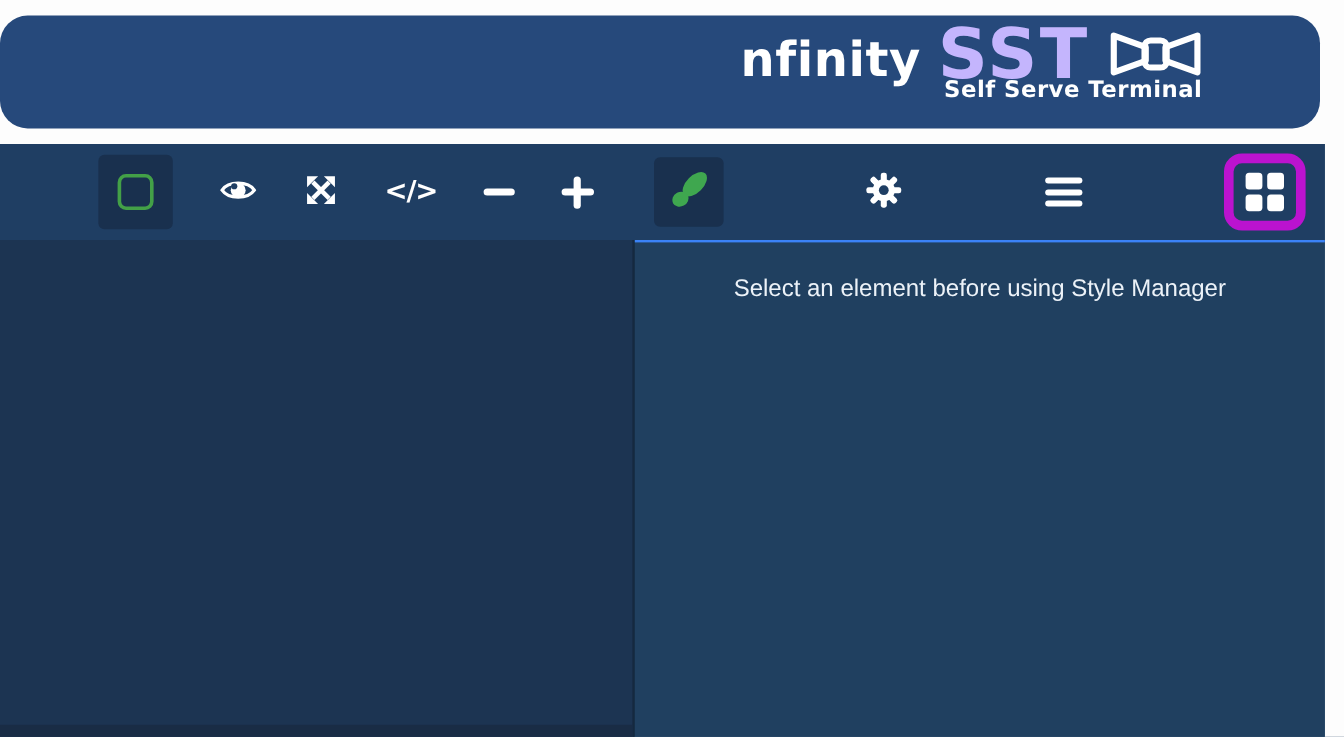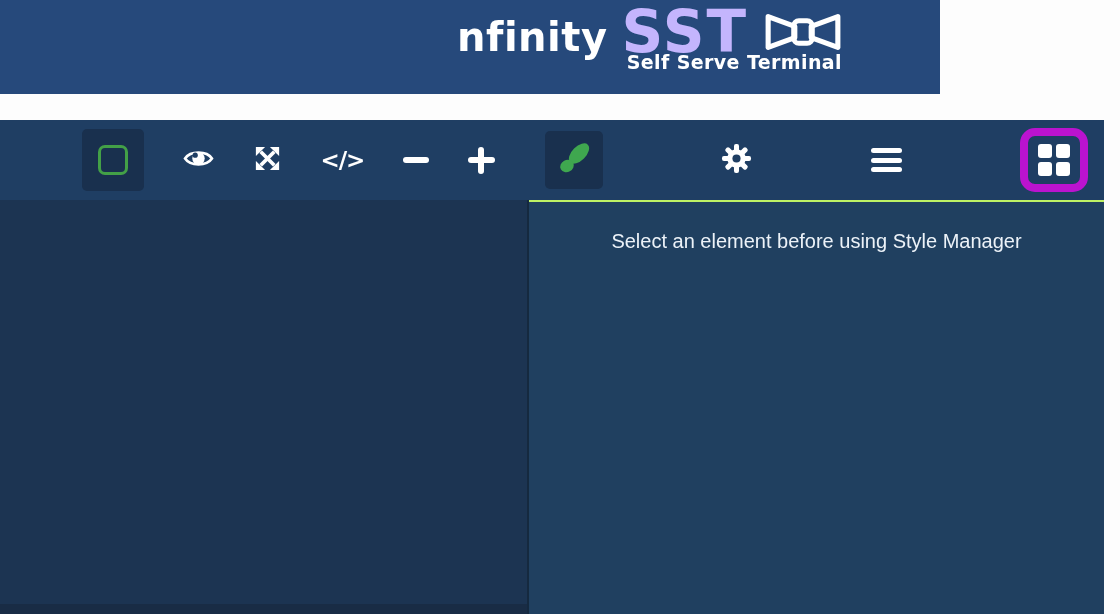--- a/index.html
+++ b/index.html
@@ -2,22 +2,23 @@
 <html><head>
 <meta charset="utf-8">
 <style>
   html,body{margin:0;padding:0}
   body{
     width:1120px;height:614px;overflow:hidden;position:relative;
     background:#fdfdfd;font-family:"Liberation Sans",sans-serif;
   }
   
   .app-header{
-    position:absolute;top:0;left:0;width:940px;height:94px;
+    position:absolute;top:13px;left:0;width:1100px;height:94px;
     background:#26497B;
+    border-radius:23px;
   }
   .logo{position:absolute;top:3px;right:96px;display:flex;flex-direction:column;align-items:flex-end}
   .logo-row{display:flex;align-items:center;gap:14px}
   .logo-nfinity{
     color:#ffffff;font-weight:700;font-size:40px;letter-spacing:.5px;
     font-family:"DejaVu Sans",sans-serif;position:relative;top:5px;
   }
   .logo-sst{
     color:#c4b5fd;font-weight:700;font-size:58px;line-height:1;letter-spacing:2px;
     font-family:"DejaVu Sans",sans-serif;
@@ -72,21 +73,21 @@
   }
   
   .workspace{position:absolute;top:80px;left:0;right:0;bottom:0}
   .canvas{
     position:absolute;left:0;top:0;bottom:0;width:527px;
     background:#1C3452;border-right:2px solid #15293F;box-sizing:content-box;
   }
   .canvas-bottom{position:absolute;left:0;right:0;bottom:0;height:10px;background:#192C45}
   .right-panel{
     position:absolute;left:529px;right:0;top:0;bottom:0;
-    background:#204060;border-top:2px solid #bef264;box-sizing:border-box;
+    background:#204060;border-top:2px solid #3b82f6;box-sizing:border-box;
   }
   .panel-message{
     margin-top:28px;text-align:center;color:#ECF2F8;font-size:20px;
   }
 </style>
 </head>
 <body>
 
 <div class="app-header">
   <div class="logo">

